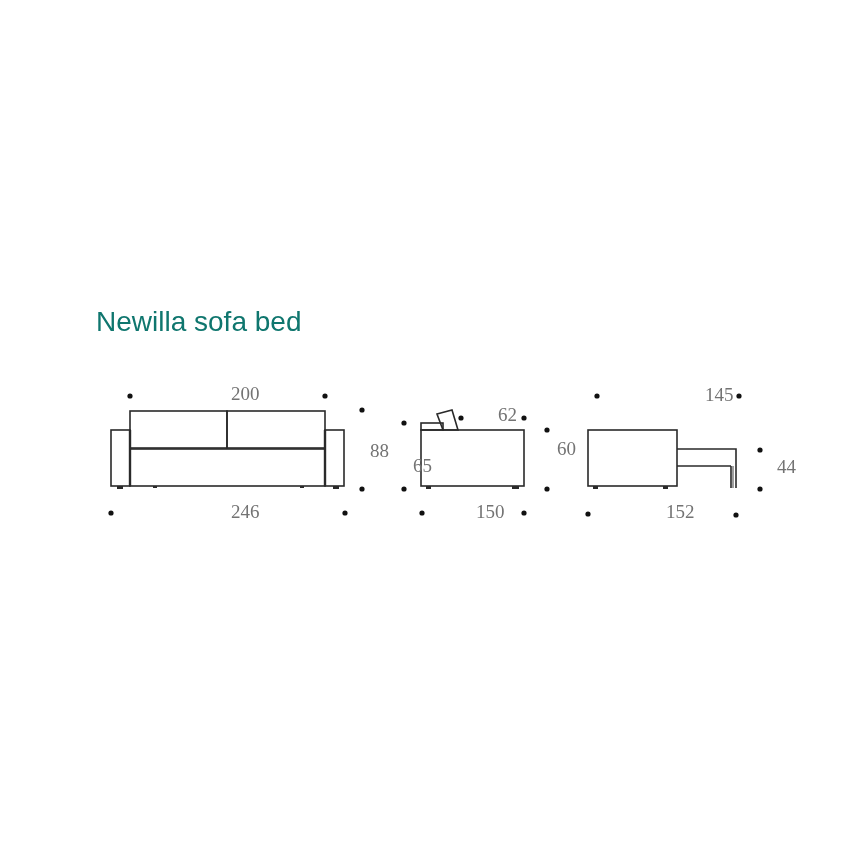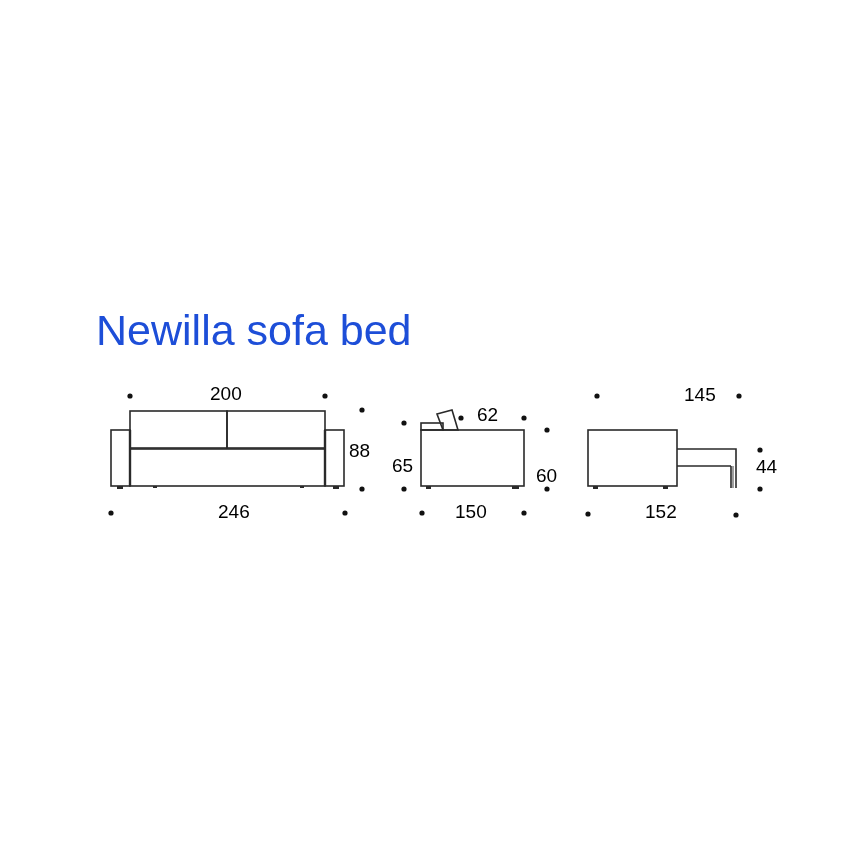--- a/index.html
+++ b/index.html
@@ -1,18 +1,18 @@
 <!DOCTYPE html>
 <html><head>
   <meta charset="utf-8">
   <style>
     html, body { margin: 0; padding: 0; background: #ffffff; }
     body { width: 850px; height: 850px; position: relative; overflow: hidden; font-family: "Liberation Sans", sans-serif; color: #1a1a1a; }
-    .title { position: absolute; left: 96px; top: 306px; font-size: 43px; font-family: "Liberation Sans", sans-serif; color: #1d4ed8; letter-spacing: 0px; white-space: nowrap; }
-    .dim { position: absolute; font-family: Liberation Sans, sans-serif; font-size: 19px; color: #000000; white-space: nowrap; line-height: 1; }
+    .title { position: absolute; left: 96px; top: 306px; font-size: 28px; font-family: "Liberation Sans", sans-serif; color: #0f766e; letter-spacing: 0px; white-space: nowrap; }
+    .dim { position: absolute; font-family: Liberation Serif, serif; font-size: 19px; color: #737373; white-space: nowrap; line-height: 1; margin-left: 21px; }
     svg.drawing { position: absolute; left: 0; top: 0; }
   </style>
 </head>
 <body>
 
 <div class="title">Newilla sofa bed</div>
 
 <svg class="drawing" width="850" height="850" viewBox="0 0 850 850">
   <g fill="none" stroke="#2a2a2a" stroke-width="1.6">
 
@@ -74,22 +74,22 @@
     <circle cx="739" cy="396" r="2.6"></circle>
     <circle cx="760" cy="450" r="2.6"></circle>
     <circle cx="760" cy="489" r="2.6"></circle>
     <circle cx="588" cy="514" r="2.6"></circle>
     <circle cx="736" cy="515" r="2.6"></circle>
   </g>
 </svg>
 
 <div class="dim" style="left:210px; top:384px;">200</div>
 <div class="dim" style="left:349px; top:441px;">88</div>
-<div class="dim" style="left:218px; top:502px;">246</div>
+<div class="dim" style="left:210px; top:502px;">246</div>
 
 <div class="dim" style="left:477px; top:405px;">62</div>
 <div class="dim" style="left:392px; top:456px;">65</div>
-<div class="dim" style="left:536px; top:466px;">60</div>
+<div class="dim" style="left:536px; top:439px;">60</div>
 <div class="dim" style="left:455px; top:502px;">150</div>
 
 <div class="dim" style="left:684px; top:385px;">145</div>
 <div class="dim" style="left:756px; top:457px;">44</div>
 <div class="dim" style="left:645px; top:502px;">152</div>
 
 </body></html>

